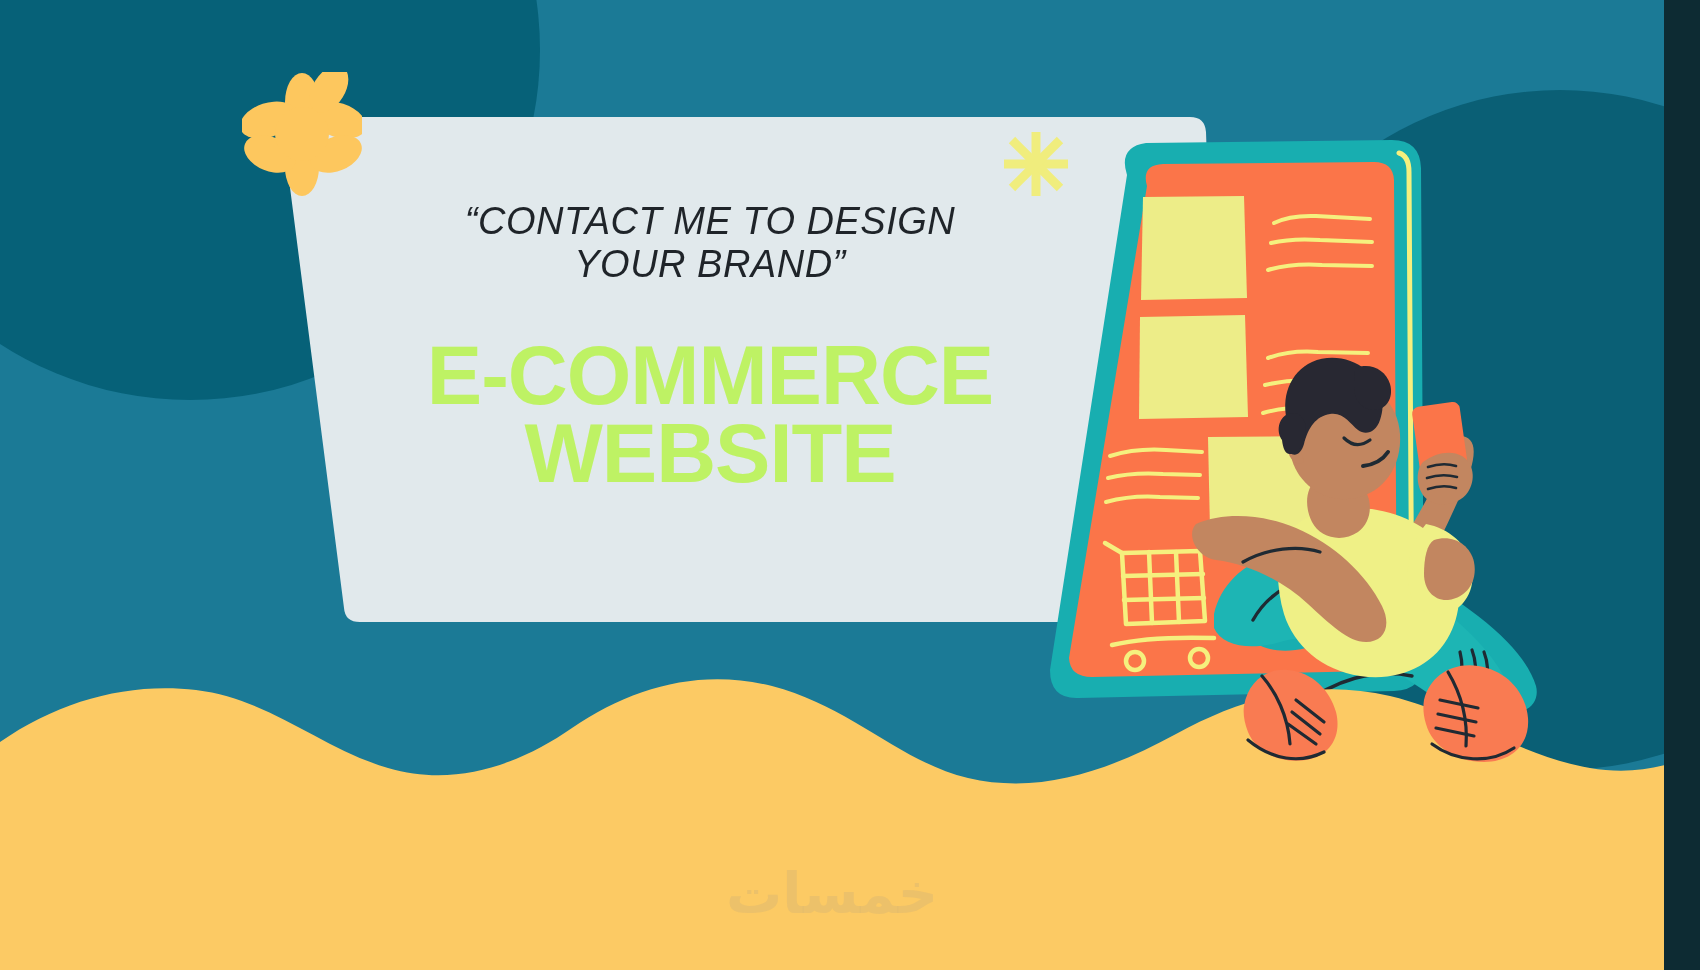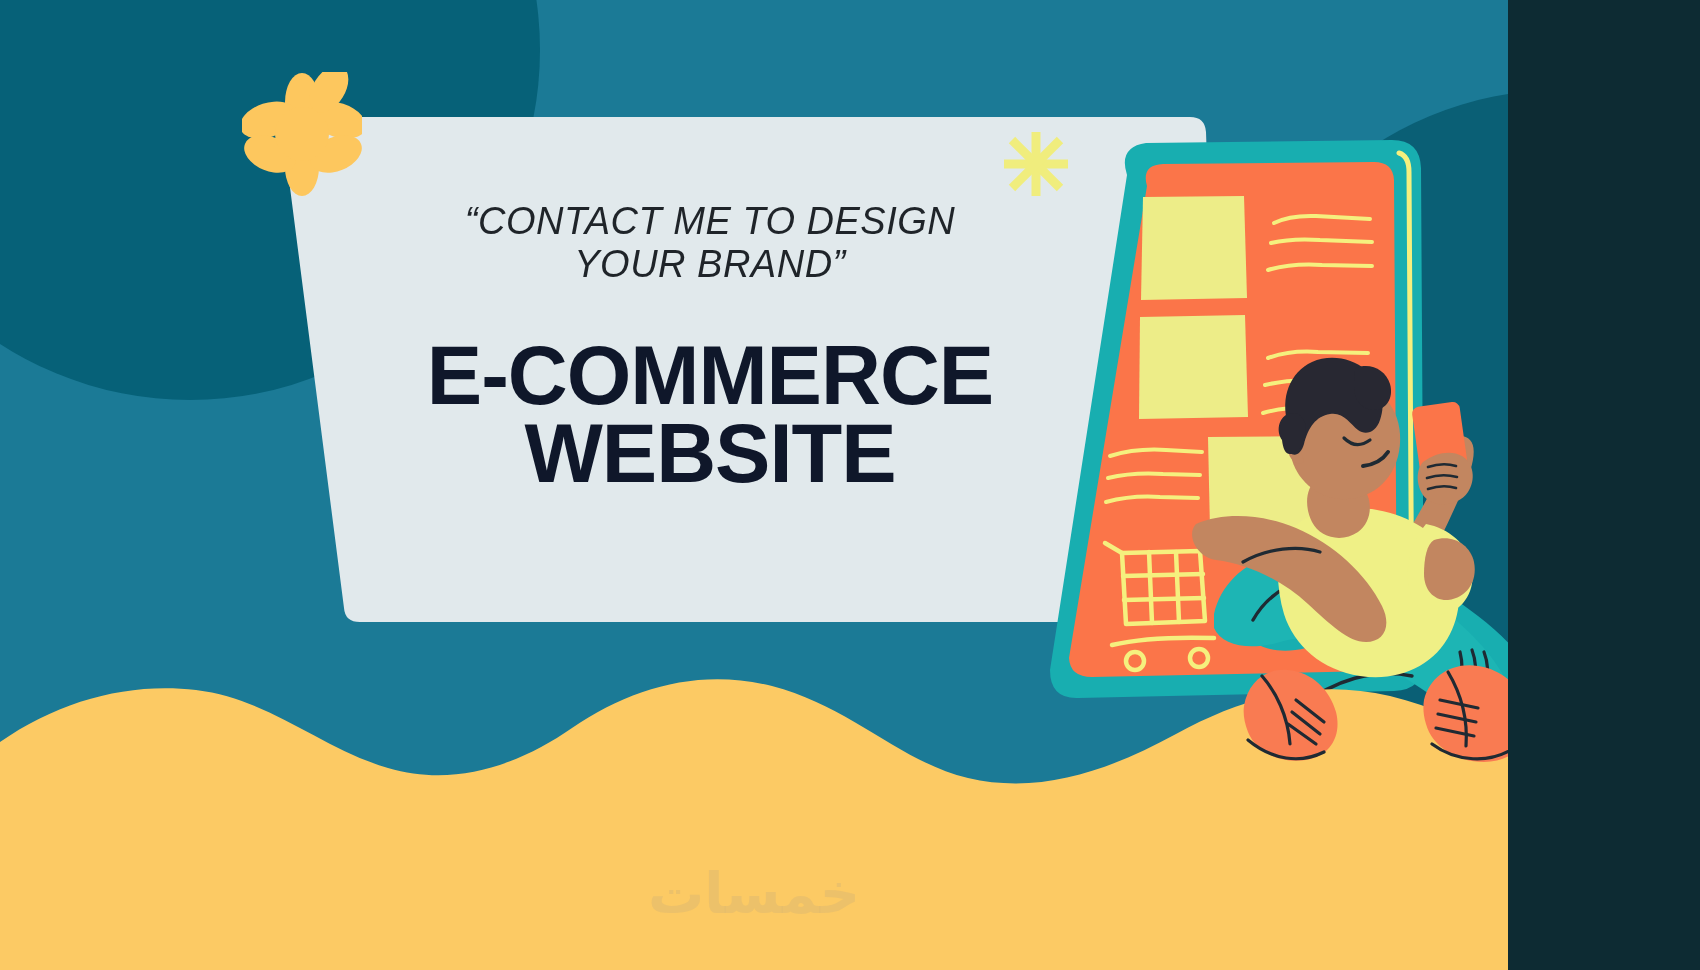--- a/index.html
+++ b/index.html
@@ -2,21 +2,21 @@
 <html><head>
 <meta charset="utf-8">
 <style>
   html, body {
     margin: 0;
     padding: 0;
     background: #0d2b33;
   }
   #stage {
     position: relative;
-    width: 1508px;
+    width: 1664px;
     height: 970px;
     overflow: hidden;
     font-family: "Liberation Sans", sans-serif;
     background: #1B7A96;
   }
   .layer { position: absolute; inset: 0; }
   svg.layer { display: block; }
 
   
   #card-text {
@@ -38,21 +38,21 @@
     color: #1f2429;
     margin: 0 0 52px 0;
     white-space: pre-line;
   }
   #headline {
     font-family: "Liberation Sans", sans-serif;
     font-weight: bold;
     font-size: 83px;
     line-height: 0.94;
     letter-spacing: -1px;
-    color: #0f172a;
+    color: #bef264;
     margin: 0;
     white-space: pre-line;
     position: relative;
     z-index: 2;
   }
   #headline-swirl {
     position: absolute;
     left: 50%;
     top: 228px;
     transform: translateX(-50%);

